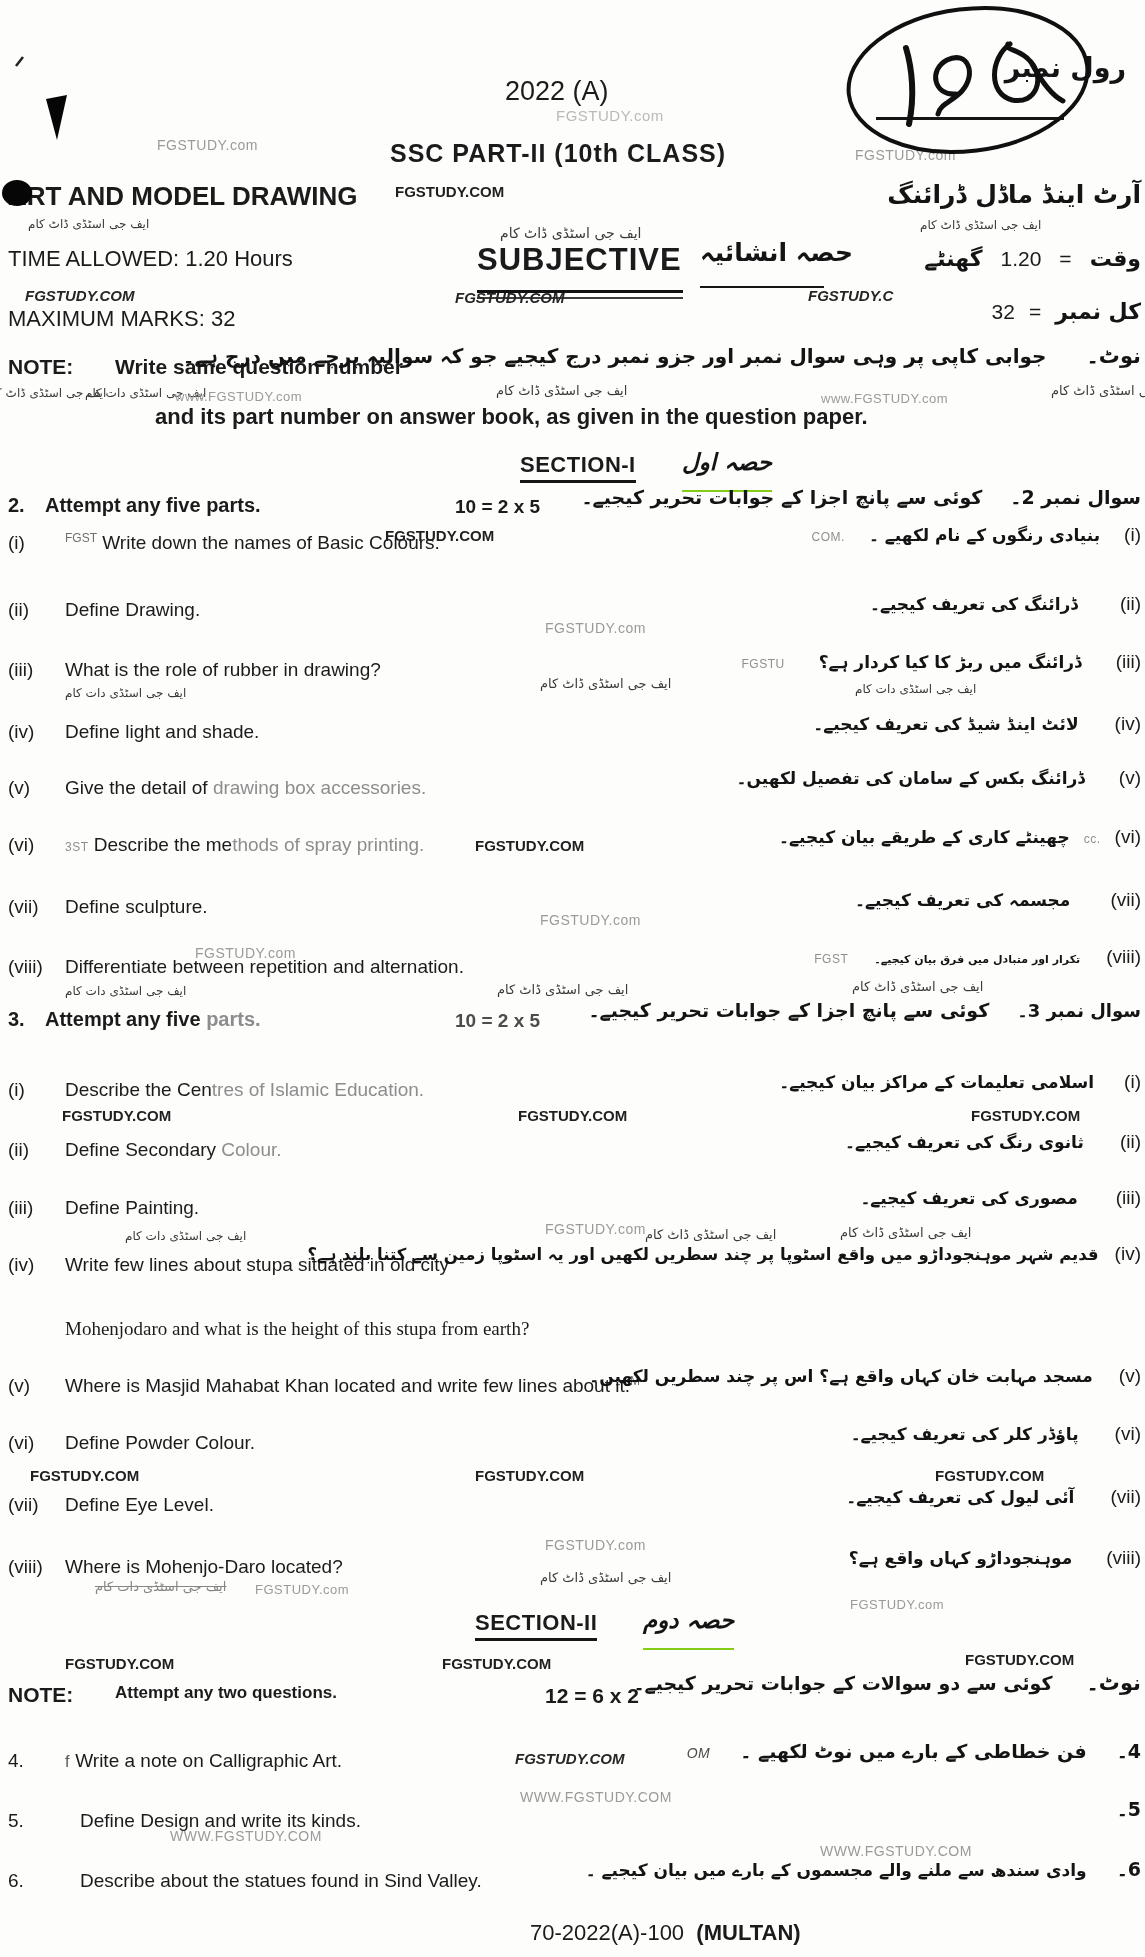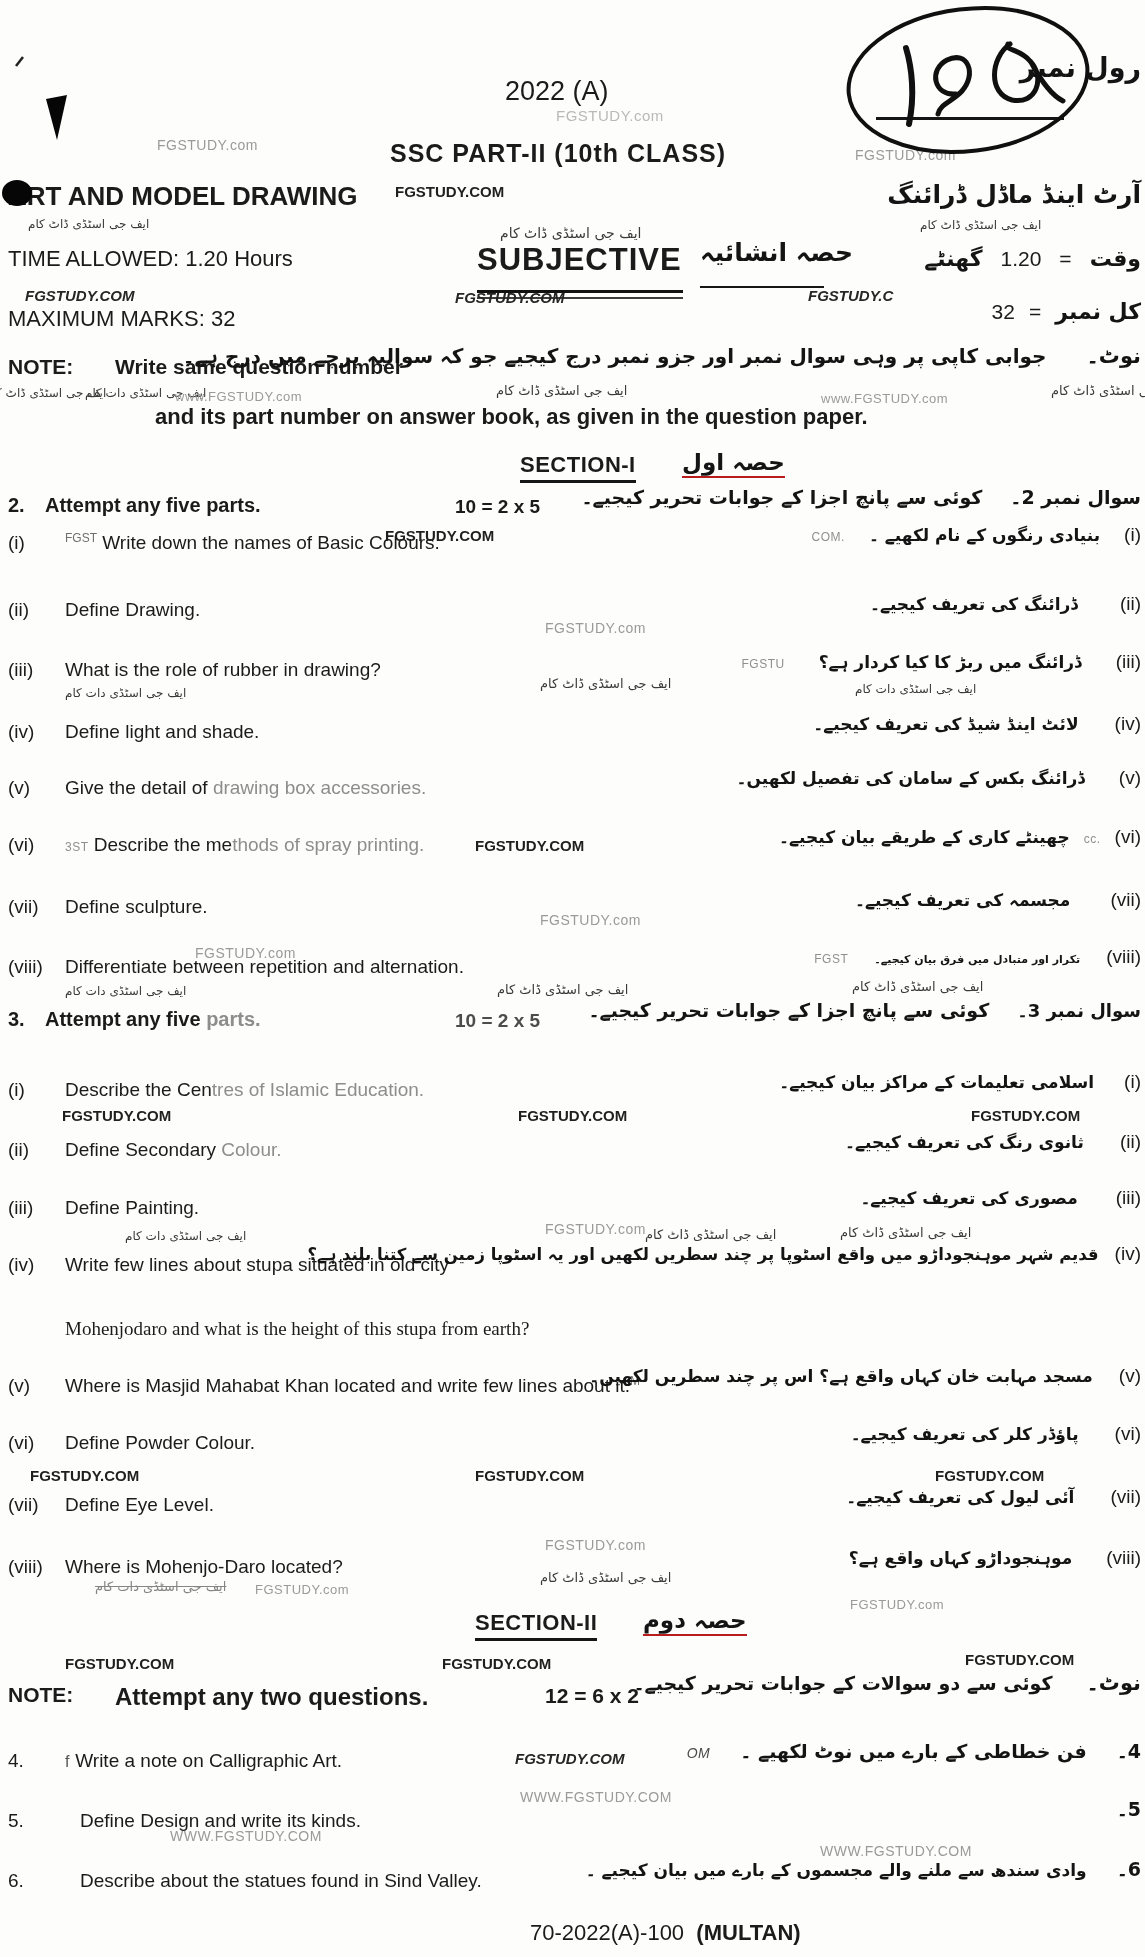--- a/index.html
+++ b/index.html
@@ -18,36 +18,36 @@
   
   .ur{font-family:"DejaVu Sans",sans-serif;direction:rtl;font-weight:600;color:#141414;}
   .row-r{position:absolute;right:4px;direction:rtl;display:flex;align-items:baseline;}
   .pn-r{direction:ltr;unicode-bidi:isolate;font-family:"Liberation Sans",sans-serif;font-size:19px;color:#1b1b1b;font-weight:normal;text-align:right;}
   
   .row-l{position:absolute;left:8px;display:flex;align-items:baseline;font-size:19px;}
   .pn{width:57px;flex:none;}
   .frag{font-size:12px;color:#8f8f8f;letter-spacing:.5px;}
   .sup{font-size:12px;color:#6f6f6f;vertical-align:super;}
   .ul3{border-bottom:3px solid #161616;padding-bottom:2px;}
-  .ul2{border-bottom:2px solid #b91c1c;padding-bottom:1px;}
+  .ul2{border-bottom:2px solid #84cc16;padding-bottom:15px;font-style:italic;}
   .underline2{position:absolute;height:4px;border-top:3px solid #121212;border-bottom:2px solid #3c3c3c;}
   .strike{text-decoration:line-through;color:#858585;}
   svg.overlay{position:absolute;left:0;top:0;pointer-events:none;}
 </style>
 </head>
 <body>
 
 <div id="paper">
 
   <div class="abs" style="left:505px;top:76px;font-size:27px;">2022 (A)</div>
   <span class="wm" style="left:556px;top:107px;color:#b9b9b9;font-size:15px;">FGSTUDY.com</span>
   <div class="abs b" style="left:390px;top:139px;font-size:25px;letter-spacing:1px;">SSC PART-II (10th CLASS)</div>
   <span class="wm" style="left:157px;top:137px;">FGSTUDY.com</span>
   <span class="wm" style="left:855px;top:147px;">FGSTUDY.com</span>
-  <div class="abs ur b" style="right:4px;top:52px;font-size:27px;">رول نمبر</div>
+  <div class="abs ur b" style="right:19px;top:52px;font-size:27px;">رول نمبر</div>
   <div class="abs" style="left:876px;top:117px;width:188px;height:3px;background:#151515;"></div>
 
   <div class="abs b" style="left:8px;top:181px;font-size:26px;">ART AND MODEL DRAWING</div>
   <span class="wm-ur" style="left:28px;top:217px;">ایف جی اسٹڈی ڈاٹ کام</span>
   <span class="wm-dk" style="left:395px;top:183px;">FGSTUDY.COM</span>
   <span class="wm-ur" style="left:500px;top:225px;font-size:14px;">ایف جی اسٹڈی ڈاٹ کام</span>
   <div class="abs ur b" style="right:4px;top:180px;font-size:25px;">آرٹ اینڈ ماڈل ڈرائنگ</div>
   <span class="wm-ur" style="left:920px;top:218px;">ایف جی اسٹڈی ڈاٹ کام</span>
 
   <div class="abs" style="left:8px;top:246px;font-size:22px;">TIME ALLOWED: 1.20  Hours</div>
@@ -271,21 +271,21 @@
     <span class="ur" style="font-size:17px;">موہنجوداڑو کہاں واقع ہے؟</span>
   </div>
 
   <div class="abs b ul3" style="left:475px;top:1610px;font-size:22px;letter-spacing:.5px;">SECTION-II</div>
   <div class="abs ur b ul2" style="left:643px;top:1607px;font-size:23px;">حصہ دوم</div>
   <span class="wm-dk" style="left:65px;top:1655px;">FGSTUDY.COM</span>
   <span class="wm-dk" style="left:442px;top:1655px;">FGSTUDY.COM</span>
   <span class="wm-dk" style="left:965px;top:1651px;">FGSTUDY.COM</span>
 
   <div class="abs b" style="left:8px;top:1683px;font-size:21px;">NOTE:</div>
-  <div class="abs b" style="left:115px;top:1683px;font-size:24px;text-align:right;">Attempt any two questions.</div>
+  <div class="abs b" style="left:115px;top:1683px;font-size:17px;text-align:right;">Attempt any two questions.</div>
   <div class="abs b" style="left:545px;top:1684px;font-size:21px;">12 = 6 x 2</div>
   <div class="row-r" style="top:1671px;gap:34px;">
     <span class="ur b" style="font-size:21px;">نوٹ۔</span>
     <span class="ur b" style="font-size:19px;">کوئی سے دو سوالات کے جوابات تحریر کیجیے۔</span>
   </div>
 
   <div class="row-l" style="top:1750px;">
     <span class="pn">4.</span>
     <span><span class="frag" style="font-size:16px;color:#555;">f</span> <span>Write a note on Calligraphic Art.</span></span>
   </div>

